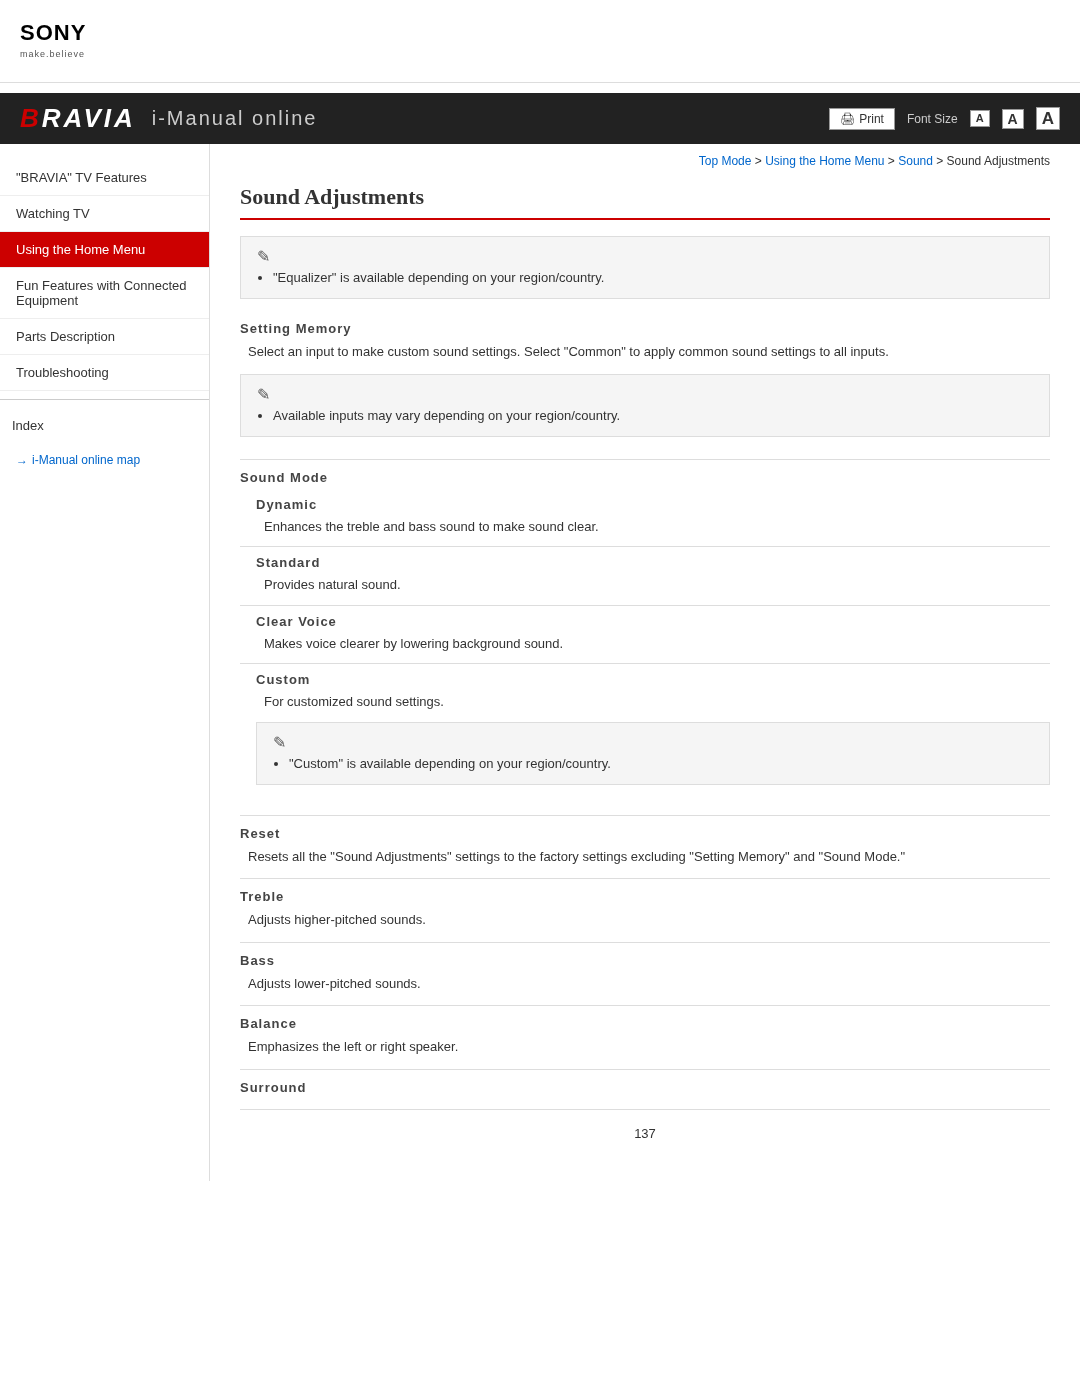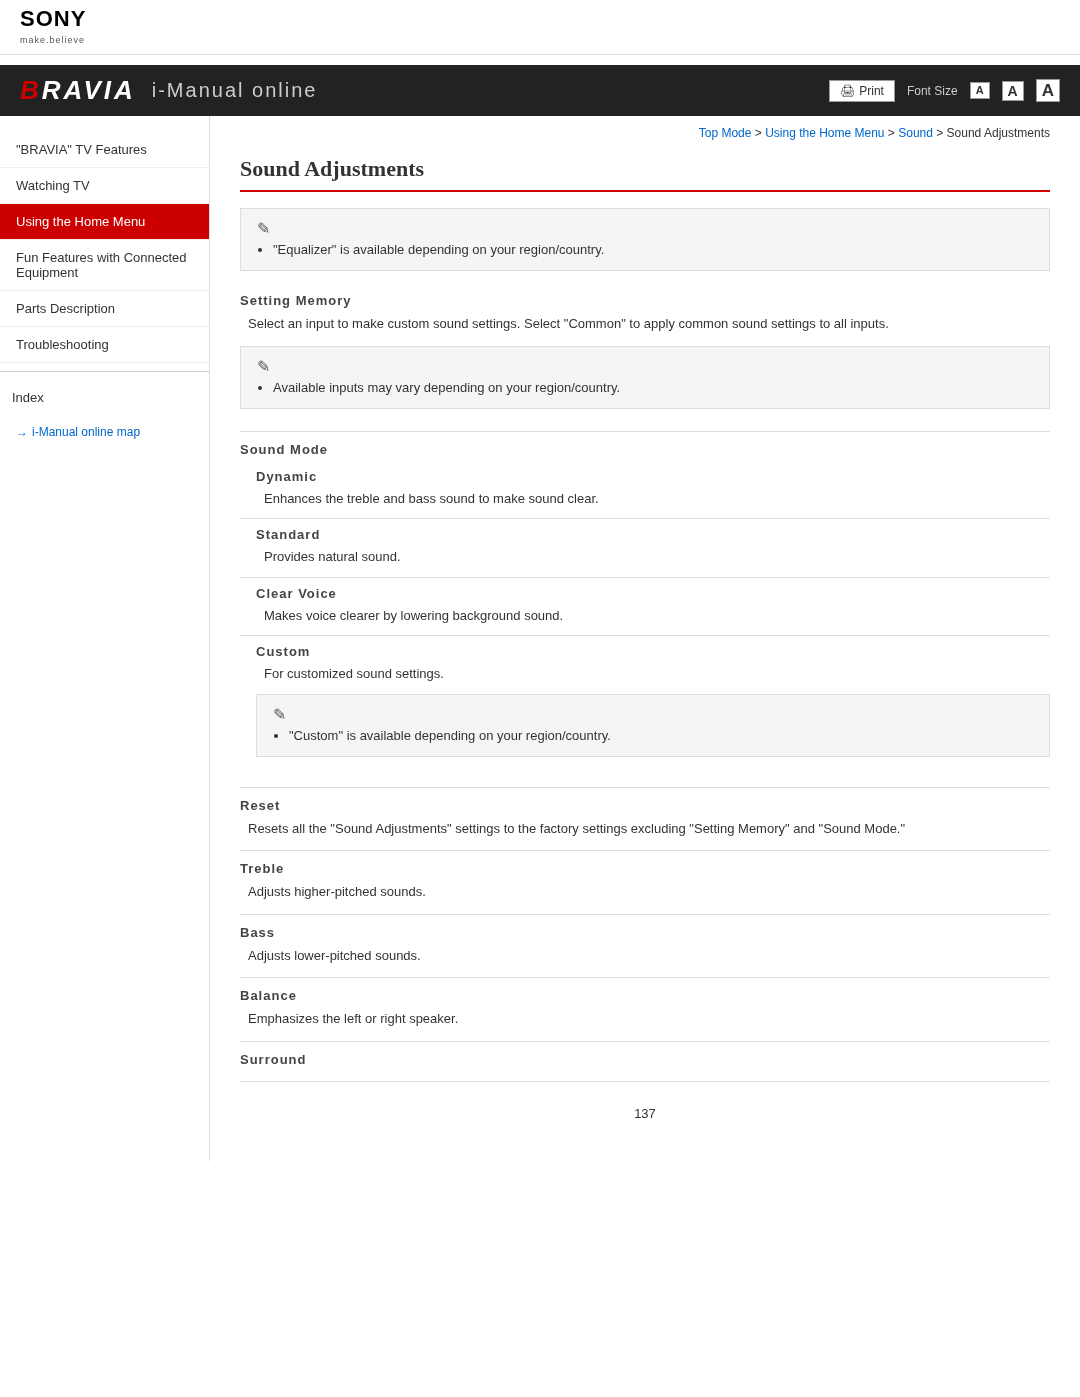--- a/index.html
+++ b/index.html
@@ -1,20 +1,20 @@
 <!DOCTYPE html>
 <html><head>
   <meta charset="utf-8">
   <style>
     * { margin: 0; padding: 0; box-sizing: border-box; }
     body { font-family: Arial, sans-serif; background: #fff; color: #333; font-size: 14px; }
 
     
     .top-header {
-      padding: 8px 20px;
+      padding: 22px 20px;
       border-bottom: 1px solid #ddd;
     }
     .sony-logo {
       font-weight: bold;
       font-size: 22px;
       letter-spacing: 1px;
       color: #000;
       display: block;
       line-height: 1;
     }
@@ -209,21 +209,21 @@
       font-size: 13px;
       color: #333;
       padding: 2px 0 2px 8px;
       line-height: 1.5;
     }
 
     .page-number {
       text-align: center;
       font-size: 13px;
       color: #333;
-      margin-top: 24px;
+      margin-top: 16px;
     }
 
     .arrow-icon { font-size: 12px; }
   </style>
 </head>
 <body>
 
 <div class="top-header">
   <span class="sony-logo">SONY</span>
   <span class="sony-tagline">make.believe</span>

